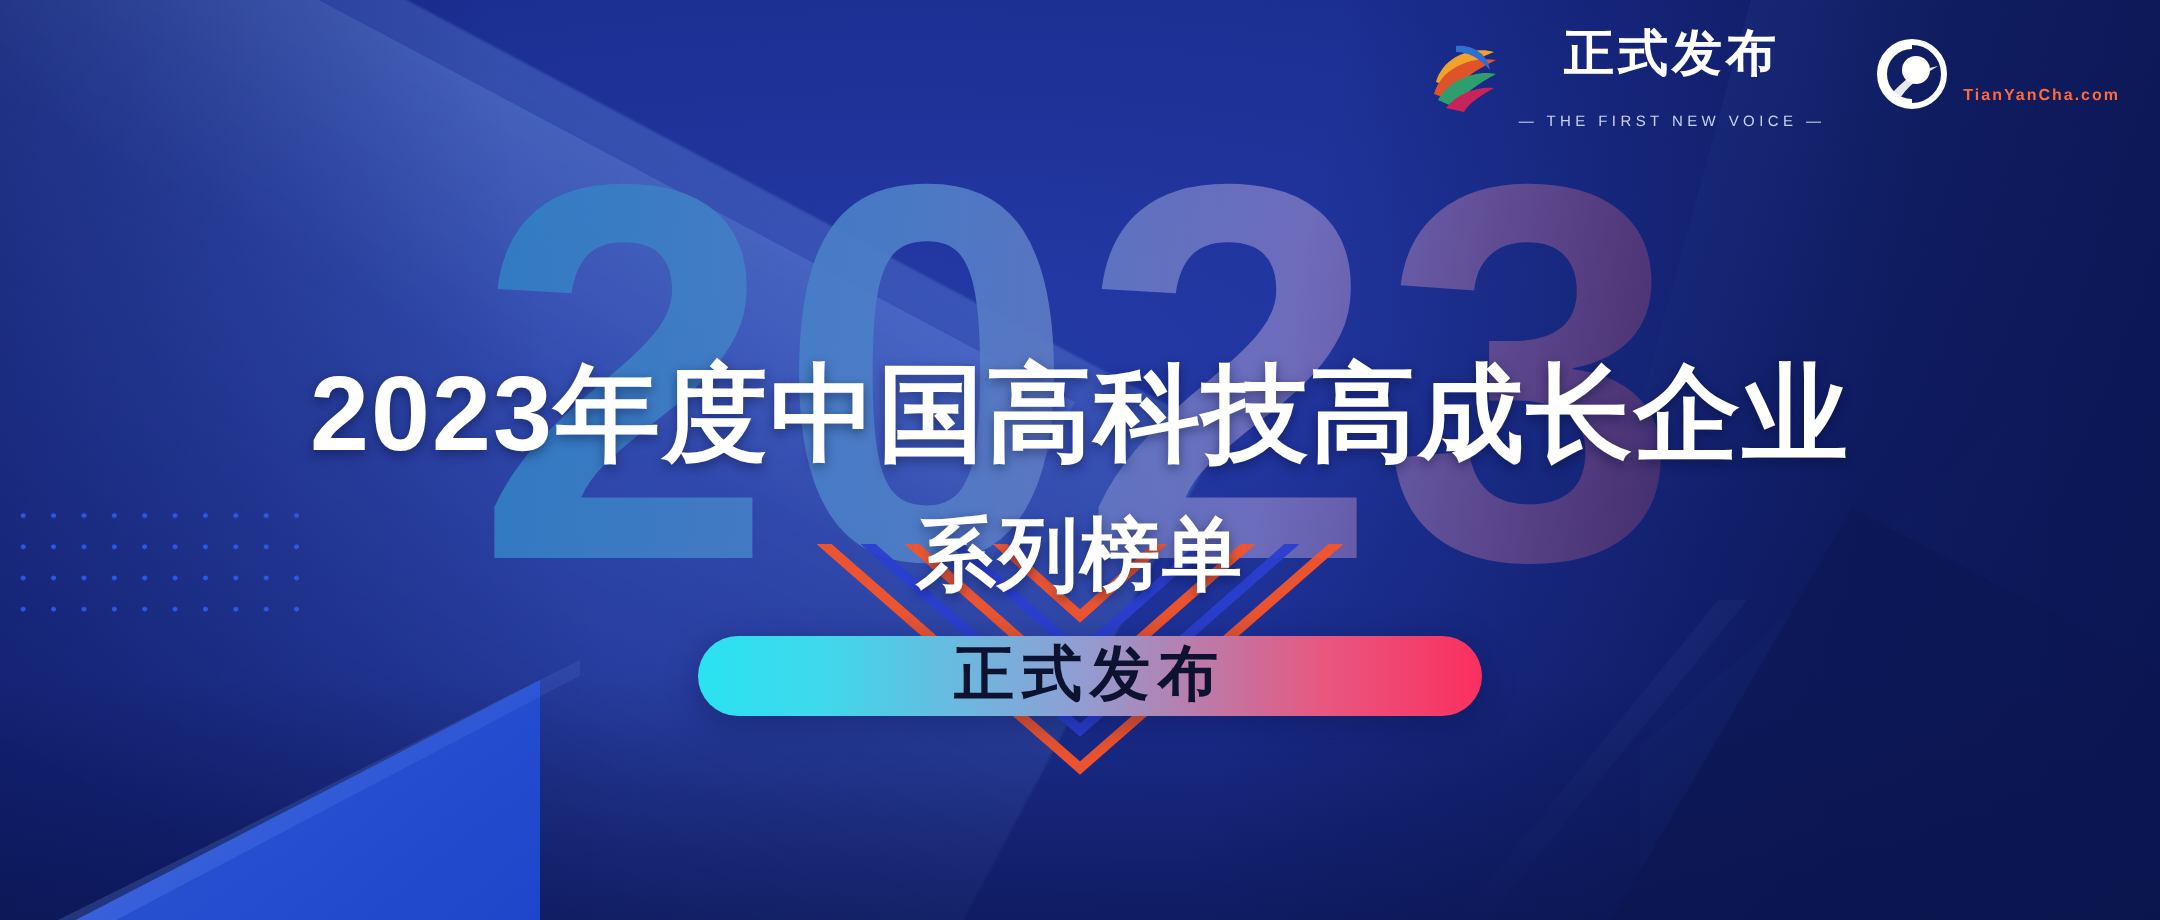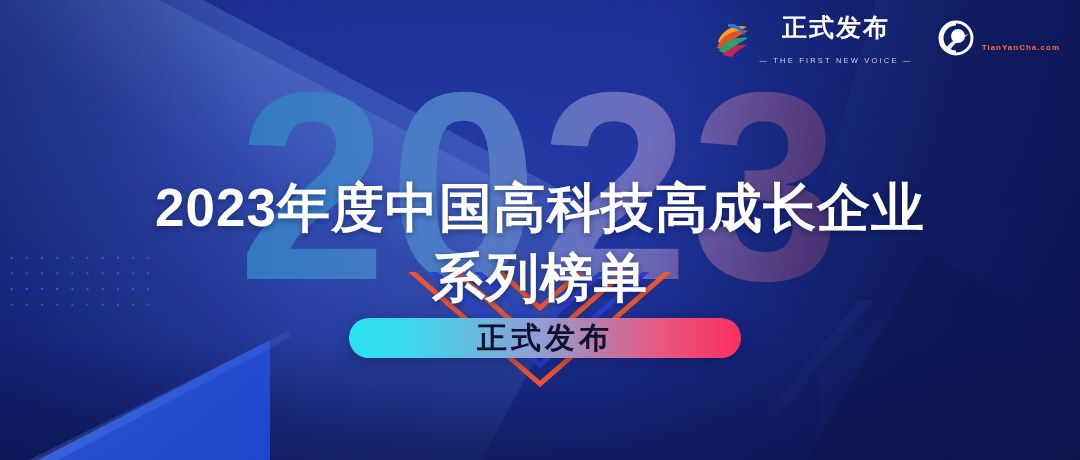--- a/index.html
+++ b/index.html
@@ -122,21 +122,21 @@
     letter-spacing:1px;
     text-shadow:0 2px 6px rgba(4,10,50,.45);
     user-select:none;
     margin-top:44px;
   }
   .hl-line1{
     font-size:53px;line-height:60px;
     white-space:nowrap;
   }
   .hl-line2{
-    font-size:53px;line-height:60px;
+    font-size:40px;line-height:60px;
     margin-top:10px;
     white-space:nowrap;
   }
 
   
   .pill{
     position:absolute;left:349px;top:318px;
     width:392px;height:40px;
     border-radius:26px;
     background:linear-gradient(90deg,#2ae2f0 0%,#3fd8ec 16%,#8f9fd4 48%,#e8577f 80%,#fb2f5f 100%);

